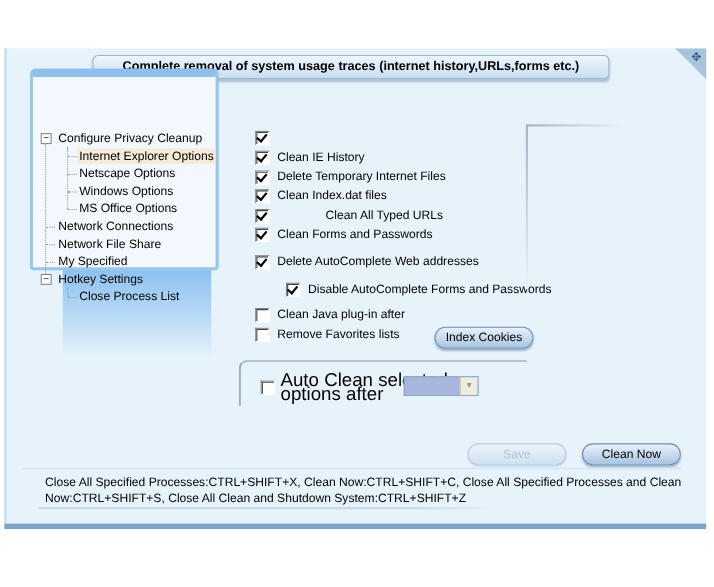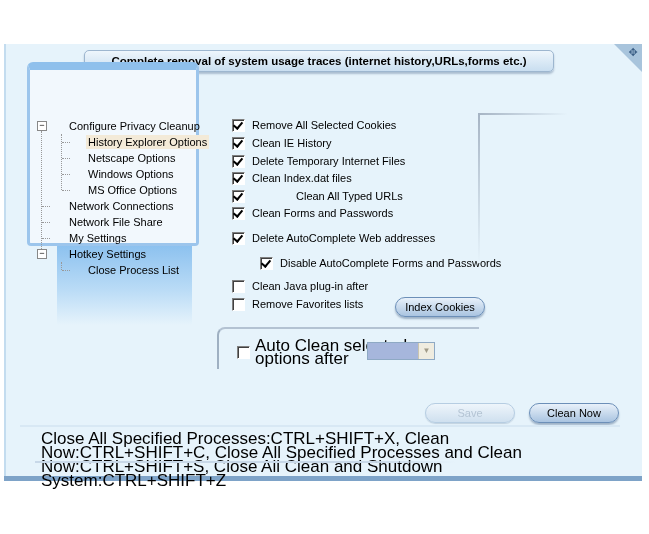--- a/index.html
+++ b/index.html
@@ -6,36 +6,36 @@
   body{width:649px;height:534px;position:relative;overflow:hidden;font-family:"Liberation Sans",sans-serif;font-size:11px;color:#000;}
   .window{position:absolute;left:4px;top:44px;width:638px;height:436px;background:#e6f3fb;border-left:2px solid #c3dcef;box-sizing:border-box;}
   .bottom-bar{position:absolute;left:4px;top:476px;width:638px;height:5px;background:#7ea3c8;}
   .corner{position:absolute;right:0;top:0;width:28px;height:28px;}
   .corner .tri{position:absolute;right:0;top:0;width:0;height:0;border-top:28px solid #a8c4dc;border-left:28px solid transparent;}
   .corner .move{position:absolute;right:3px;top:2px;width:12px;height:12px;color:#3b5f86;font-size:11px;line-height:12px;text-align:center;}
   .title-pill{position:absolute;left:78px;top:6px;width:468px;height:20px;border-radius:5px;background:linear-gradient(#eef6fc,#c9def0);border:1px solid #9db6cf;box-shadow:0 2px 2px rgba(60,90,130,.35);font-family:"Liberation Sans",sans-serif;font-weight:bold;font-size:11.5px;text-align:center;line-height:20px;}
   .tree-panel{position:absolute;left:27px;top:62px;width:172px;height:184px;background:#f2f8fd;border:3px solid #9cc5ec;border-top:8px solid #8fc0ec;border-radius:6px 6px 4px 4px;box-sizing:border-box;}
   .tree-tail{position:absolute;left:57px;top:245px;width:135px;height:80px;background:linear-gradient(#8cc1ef,#b9dbf6 55%,#e6f3fb);}
   .tree{position:absolute;left:0;top:0;}
-  .ti{position:absolute;white-space:nowrap;font-size:11px;height:14px;line-height:14px;margin-left:16px;}
+  .ti{position:absolute;white-space:nowrap;font-size:11px;height:14px;line-height:14px;}
   .ti.sel{background:#f3ead8;padding:0 2px;}
   .exp{position:absolute;width:8px;height:8px;border:1px solid #888;background:#fff;font-size:9px;line-height:7px;text-align:center;color:#000;}
   .dot-v{position:absolute;border-left:1px dotted #999;}
   .dot-h{position:absolute;border-top:1px dotted #999;width:8px;}
   .cb-row{position:absolute;left:232px;height:14px;display:flex;align-items:center;white-space:nowrap;}
   .cb{width:11px;height:11px;border:1px solid #1c5180;border-color:#808080 #fff #fff #808080;background:#fff;box-shadow:inset 1px 1px 0 #404040;position:relative;margin-right:7px;flex:none;}
   .cb.on::after{content:"";position:absolute;left:2px;top:0px;width:4px;height:7px;border:solid #000;border-width:0 2px 2px 0;transform:rotate(40deg);}
   .right-frame2{position:absolute;left:478px;top:113px;width:90px;height:2px;background:linear-gradient(90deg,#a6b4c4,#e6f3fb);}
   .right-frame3{position:absolute;left:478px;top:113px;width:2px;height:150px;background:linear-gradient(#a6b4c4,#e6f3fb);border-radius:4px 0 0 0;}
   .pill-btn{position:absolute;border-radius:10px;border:1px solid #6c8fb8;background:linear-gradient(#e8f1fa,#a9c4e0);box-shadow:0 2px 2px rgba(50,80,120,.4);text-align:center;font-size:11px;}
   .pill-btn.disabled{color:#b4c4d4;border-color:#b6cde2;background:linear-gradient(#eef5fb,#cfe0ef);box-shadow:0 1px 1px rgba(50,80,120,.2);}
   .auto-frame{position:absolute;left:217px;top:327px;width:260px;height:40px;border-left:2px solid #9fb0c2;border-top:2px solid #b3c2d2;border-radius:8px 0 0 0;}
   .combo{position:absolute;left:367px;top:342px;width:68px;height:18px;border:1px solid #8ea9c4;background:#a6b6dc;box-sizing:border-box;}
   .combo .arr{position:absolute;right:0;top:0;width:15px;height:16px;background:#efece0;border-left:1px solid #c9c4b0;font-size:8px;color:#a09a88;text-align:center;line-height:16px;}
-  .hotkeys{position:absolute;left:41px;top:432px;width:580px;font-size:17px;line-height:14px;}
+  .hotkeys{position:absolute;left:41px;top:432px;width:580px;font-size:11px;line-height:14px;}
   .hk-line{position:absolute;left:35px;top:461px;width:420px;height:2px;background:linear-gradient(90deg,#c8d8e8,#c8d8e8 80%,transparent);}
   .sep-top{position:absolute;left:20px;top:425px;width:600px;height:2px;background:#d8e8f4;}
 </style>
 </head>
 <body>
 
 <div class="window">
   <div class="corner">
     <div class="tri"></div>
     <div class="move">✥</div>
@@ -48,50 +48,49 @@
 <div class="tree-panel"></div>
 <div class="tree">
   <div class="dot-v" style="left:41px;top:131px;height:124px;"></div>
   <div class="dot-v" style="left:61px;top:134px;height:56px;"></div>
   <div class="dot-v" style="left:61px;top:262px;height:8px;"></div>
 
   <div class="exp" style="left:37px;top:121px;">−</div>
   <div class="ti" style="left:53px;top:119px;">Configure Privacy Cleanup</div>
 
   <div class="dot-h" style="left:62px;top:142px;"></div>
-  <div class="ti sel" style="left:70px;top:135px;">History Explorer Options</div>
+  <div class="ti sel" style="left:70px;top:135px;">Internet Explorer Options</div>
 
   <div class="dot-h" style="left:62px;top:158px;"></div>
   <div class="ti" style="left:72px;top:151px;">Netscape Options</div>
 
   <div class="dot-h" style="left:62px;top:174px;"></div>
   <div class="ti" style="left:72px;top:167px;">Windows Options</div>
 
   <div class="dot-h" style="left:62px;top:190px;"></div>
   <div class="ti" style="left:72px;top:183px;">MS Office Options</div>
 
   <div class="dot-h" style="left:42px;top:206px;"></div>
   <div class="ti" style="left:53px;top:199px;">Network Connections</div>
 
   <div class="dot-h" style="left:42px;top:222px;"></div>
   <div class="ti" style="left:53px;top:215px;">Network File Share</div>
 
   <div class="dot-h" style="left:42px;top:238px;"></div>
-  <div class="ti" style="left:53px;top:231px;">My Settings</div>
+  <div class="ti" style="left:53px;top:231px;">My Specified</div>
 
   <div class="exp" style="left:37px;top:249px;">−</div>
   <div class="ti" style="left:53px;top:247px;">Hotkey Settings</div>
 
   <div class="dot-h" style="left:62px;top:270px;"></div>
   <div class="ti" style="left:72px;top:263px;">Close Process List</div>
 </div>
 
 <div class="cb-row" style="top:118px;">
   <span class="cb on"></span>
-    <span>Remove All Selected Cookies</span>
 </div>
 <div class="cb-row" style="top:136px;">
   <span class="cb on"></span>
     <span>Clean IE History</span>
 </div>
 <div class="cb-row" style="top:154px;">
   <span class="cb on"></span>
     <span>Delete Temporary Internet Files</span>
 </div>
 <div class="cb-row" style="top:171px;">

